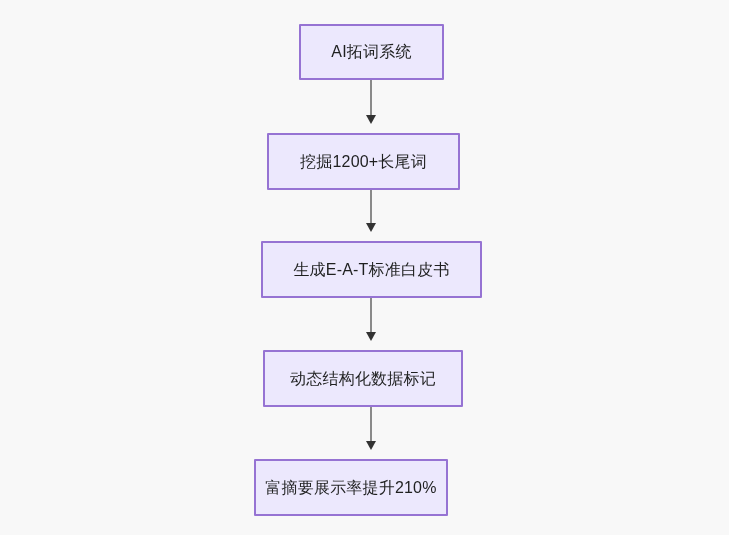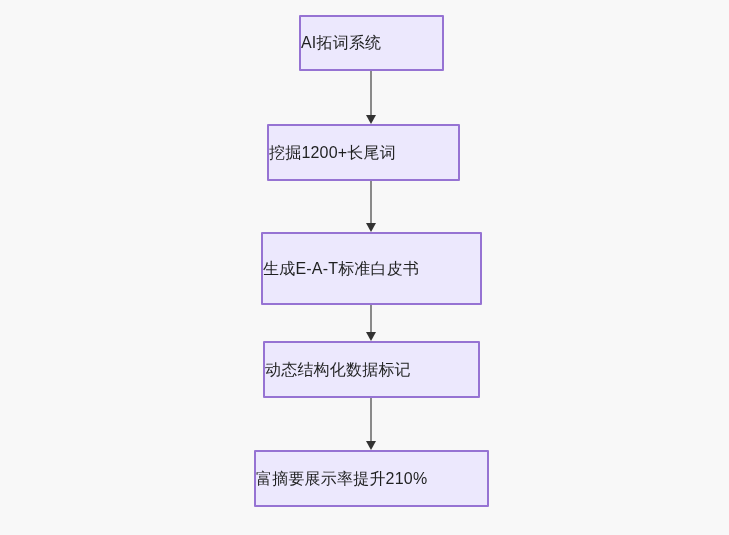--- a/index.html
+++ b/index.html
@@ -20,20 +20,22 @@
     background: #f8f8f8;
   }
   .node-box {
     position: absolute;
     box-sizing: border-box;
     background: #ece8fd;
     border: 2px solid #9673d3;
     border-radius: 1px;
     display: flex;
     align-items: center;
+    justify-content: center;
+    margin-top: 9px;
   }
   .node-label {
     font-size: 16px;
     line-height: 1;
     color: #1f2020;
     letter-spacing: 0.2px;
     white-space: nowrap;
     font-family: "Liberation Sans", "DejaVu Sans", sans-serif;
   }
   .edge {
@@ -68,25 +70,25 @@
   <div class="edge-arrowhead" style="left:365.5px; top:441px;"></div>
 
   <div class="node-box" style="left:299px; top:15px; width:145px; height:56px;">
     <span class="node-label">AI拓词系统</span>
   </div>
 
   <div class="node-box" style="left:267px; top:124px; width:193px; height:57px;">
     <span class="node-label">挖掘1200+长尾词</span>
   </div>
 
-  <div class="node-box" style="left:261px; top:232px; width:221px; height:73px;">
+  <div class="node-box" style="left:261px; top:232px; width:221px; height:57px;">
     <span class="node-label">生成E-A-T标准白皮书</span>
   </div>
 
-  <div class="node-box" style="left:263px; top:341px; width:217px; height:57px;">
+  <div class="node-box" style="left:263px; top:341px; width:200px; height:57px;">
     <span class="node-label">动态结构化数据标记</span>
   </div>
 
-  <div class="node-box" style="left:254px; top:450px; width:235px; height:57px;">
+  <div class="node-box" style="left:254px; top:450px; width:194px; height:57px;">
     <span class="node-label">富摘要展示率提升210%</span>
   </div>
 
 </div>
 
 </body></html>

